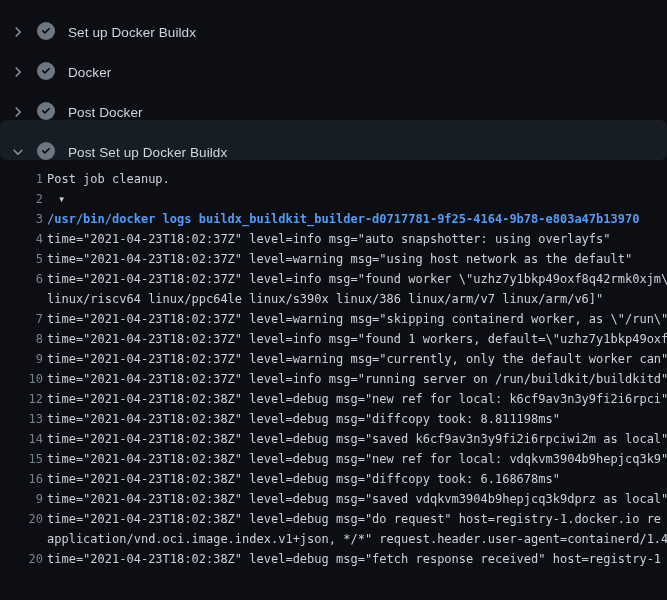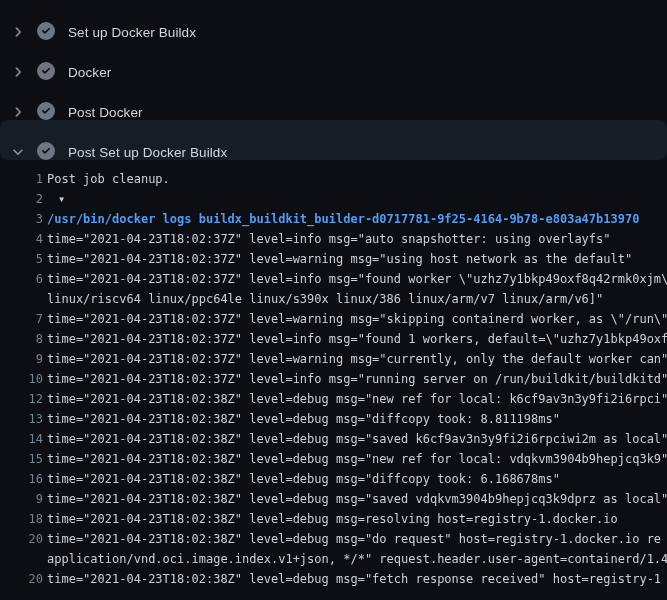--- a/index.html
+++ b/index.html
@@ -192,24 +192,20 @@
   <div class="row indent-group">
     <span class="num">16</span>
     <span class="txt">time="2021-04-23T18:02:38Z" level=debug msg="diffcopy took: 6.168678ms"</span>
   </div>
 
   <div class="row indent-group">
     <span class="num">9</span>
     <span class="txt">time="2021-04-23T18:02:38Z" level=debug msg="saved vdqkvm3904b9hepjcq3k9dprz as local"</span>
   </div>
 
-  <div class="row indent-group">
-    <span class="num">18</span>
-    <span class="txt">time="2021-04-23T18:02:38Z" level=debug msg=resolving host=registry-1.docker.io</span>
-  </div>
 
   <div class="row indent-group">
     <span class="num">20</span>
     <span class="txt">time="2021-04-23T18:02:38Z" level=debug msg="do request" host=registry-1.docker.io re</span>
   </div>
 
   <div class="row indent-base">
     <span class="num"></span>
     <span class="txt">application/vnd.oci.image.index.v1+json, */*" request.header.user-agent=containerd/1.4.</span>
   </div>

